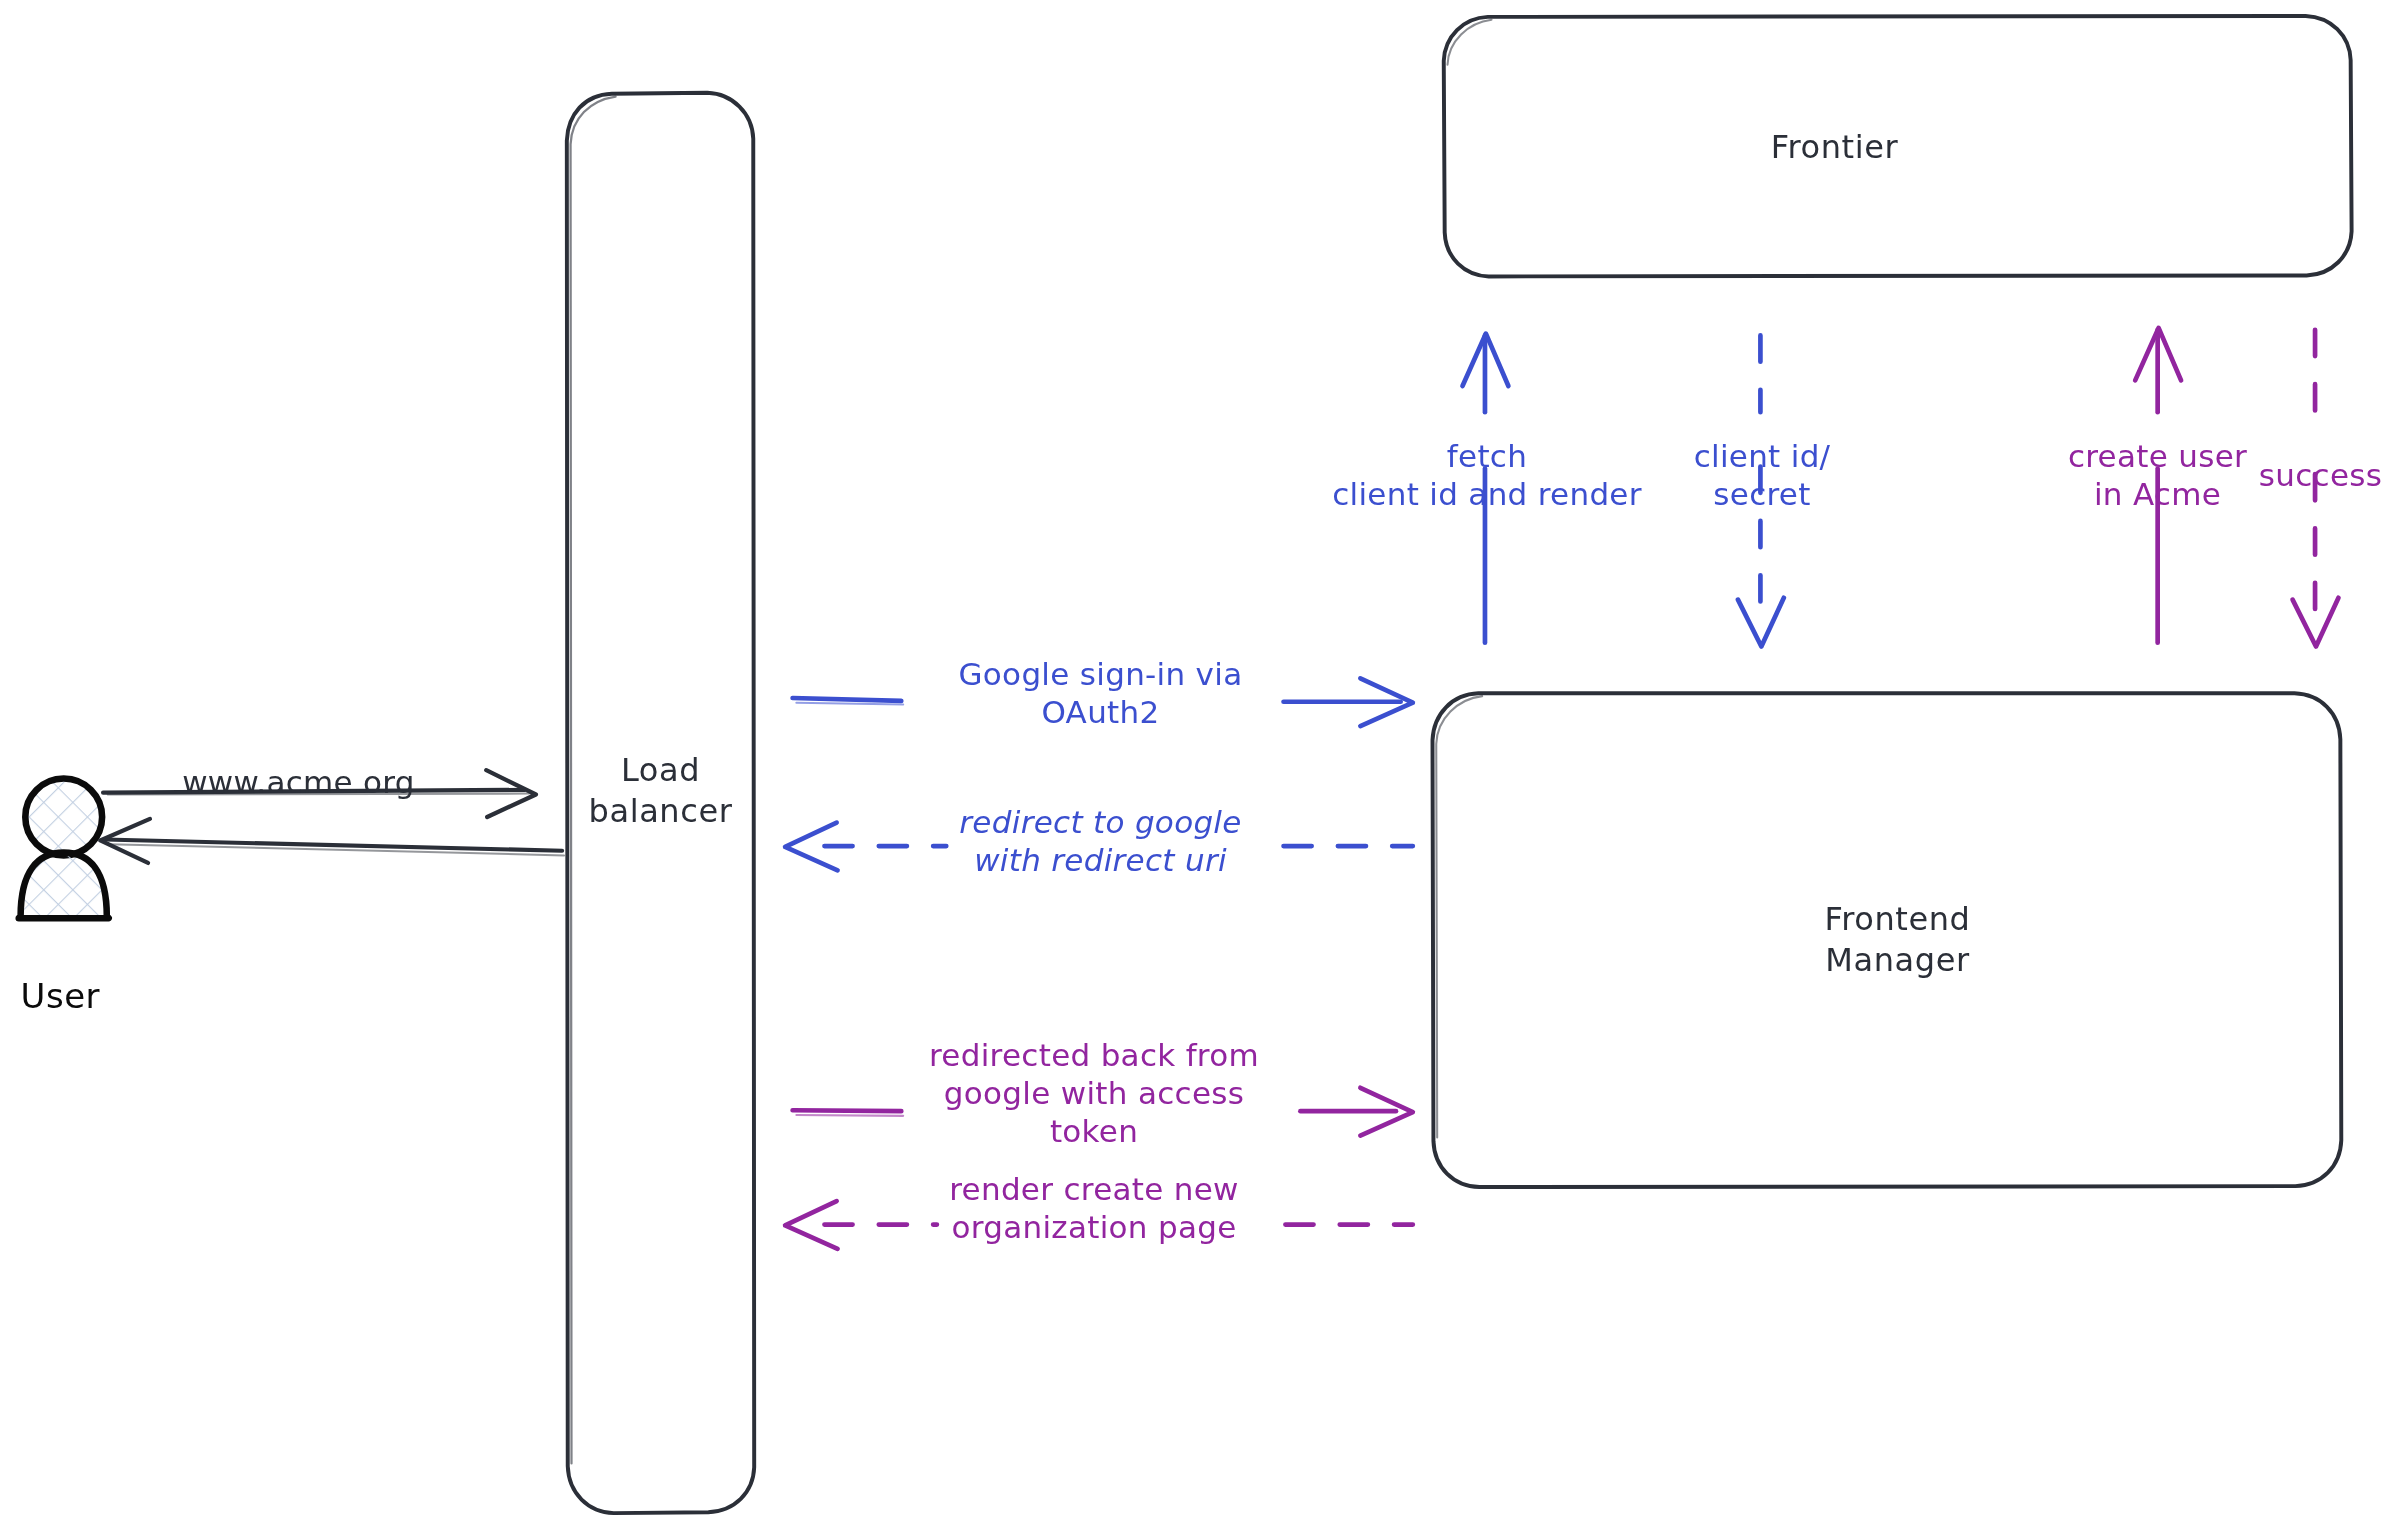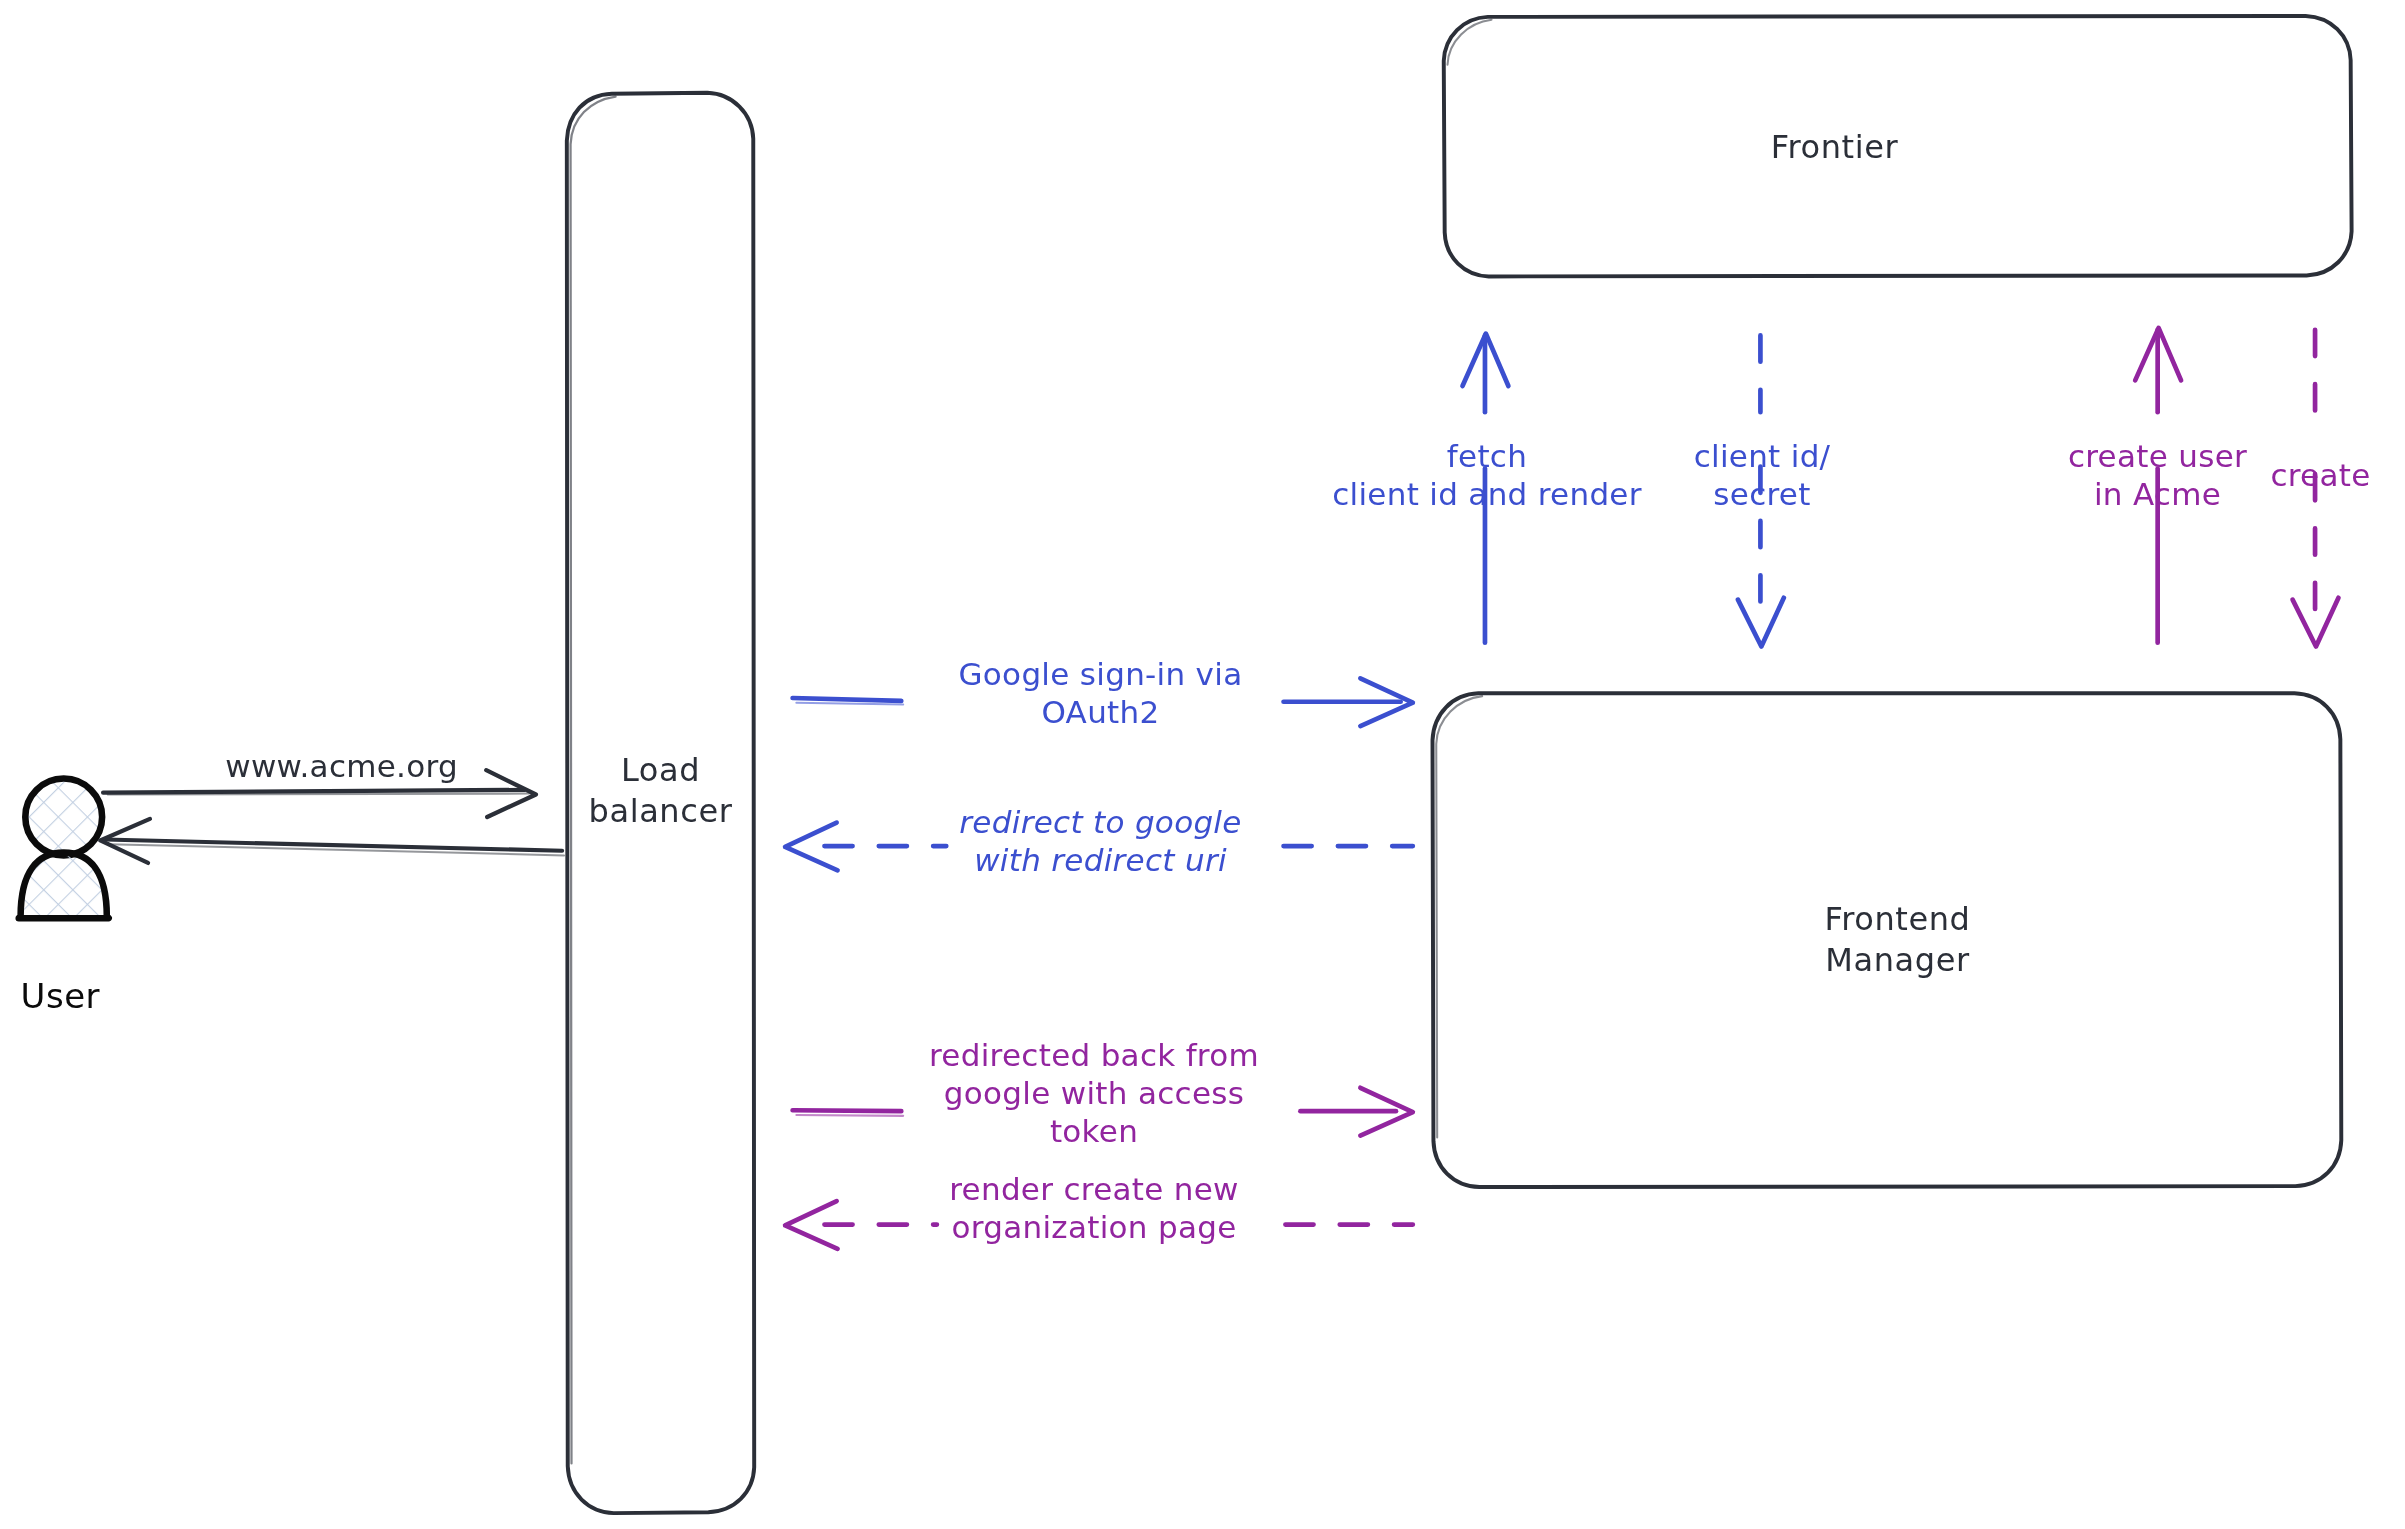--- a/index.html
+++ b/index.html
@@ -172,21 +172,21 @@
   <div class="actor-label" style="left:20.6px; top:940px;">User</div>
 
   <div class="node-label" style="left:567px; top:750px; width:187px;">Load
 balancer</div>
 
   <div class="node-label" style="left:1380px; top:127px; width:909px;">Frontier</div>
 
   <div class="node-label" style="left:1432px; top:899px; width:931px;">Frontend
 Manager</div>
 
-  <div class="edge-label dark" style="left:139px; top:748px; width:319px;text-align:right;">www.acme.org</div>
+  <div class="edge-label dark" style="left:139px; top:764px; width:319px;">www.acme.org</div>
 
   <div class="edge-label blue" style="left:913px; top:656px; width:375px;">Google sign-in via
 OAuth2</div>
 
   <div class="edge-label blue" style="left:913px; top:804px; width:375px;font-style:italic;">redirect to google
 with redirect uri</div>
 
   <div class="edge-label purple" style="left:888px; top:1029px; width:412px;margin-top:8px;">redirected back from
 google with access
 token</div>
@@ -196,16 +196,16 @@
 
   <div class="edge-label blue" style="left:1293px; top:438px; width:388px;">fetch
 client id and render</div>
 
   <div class="edge-label blue" style="left:1670px; top:438px; width:184px;">client id/
 secret</div>
 
   <div class="edge-label purple" style="left:2033px; top:438px; width:249px;">create user
 in Acme</div>
 
-  <div class="edge-label purple" style="left:2237px; top:457px; width:167px;">create</div>
+  <div class="edge-label purple" style="left:2237px; top:457px; width:167px;">success</div>
 
 </div>
 
 
 </body></html>

